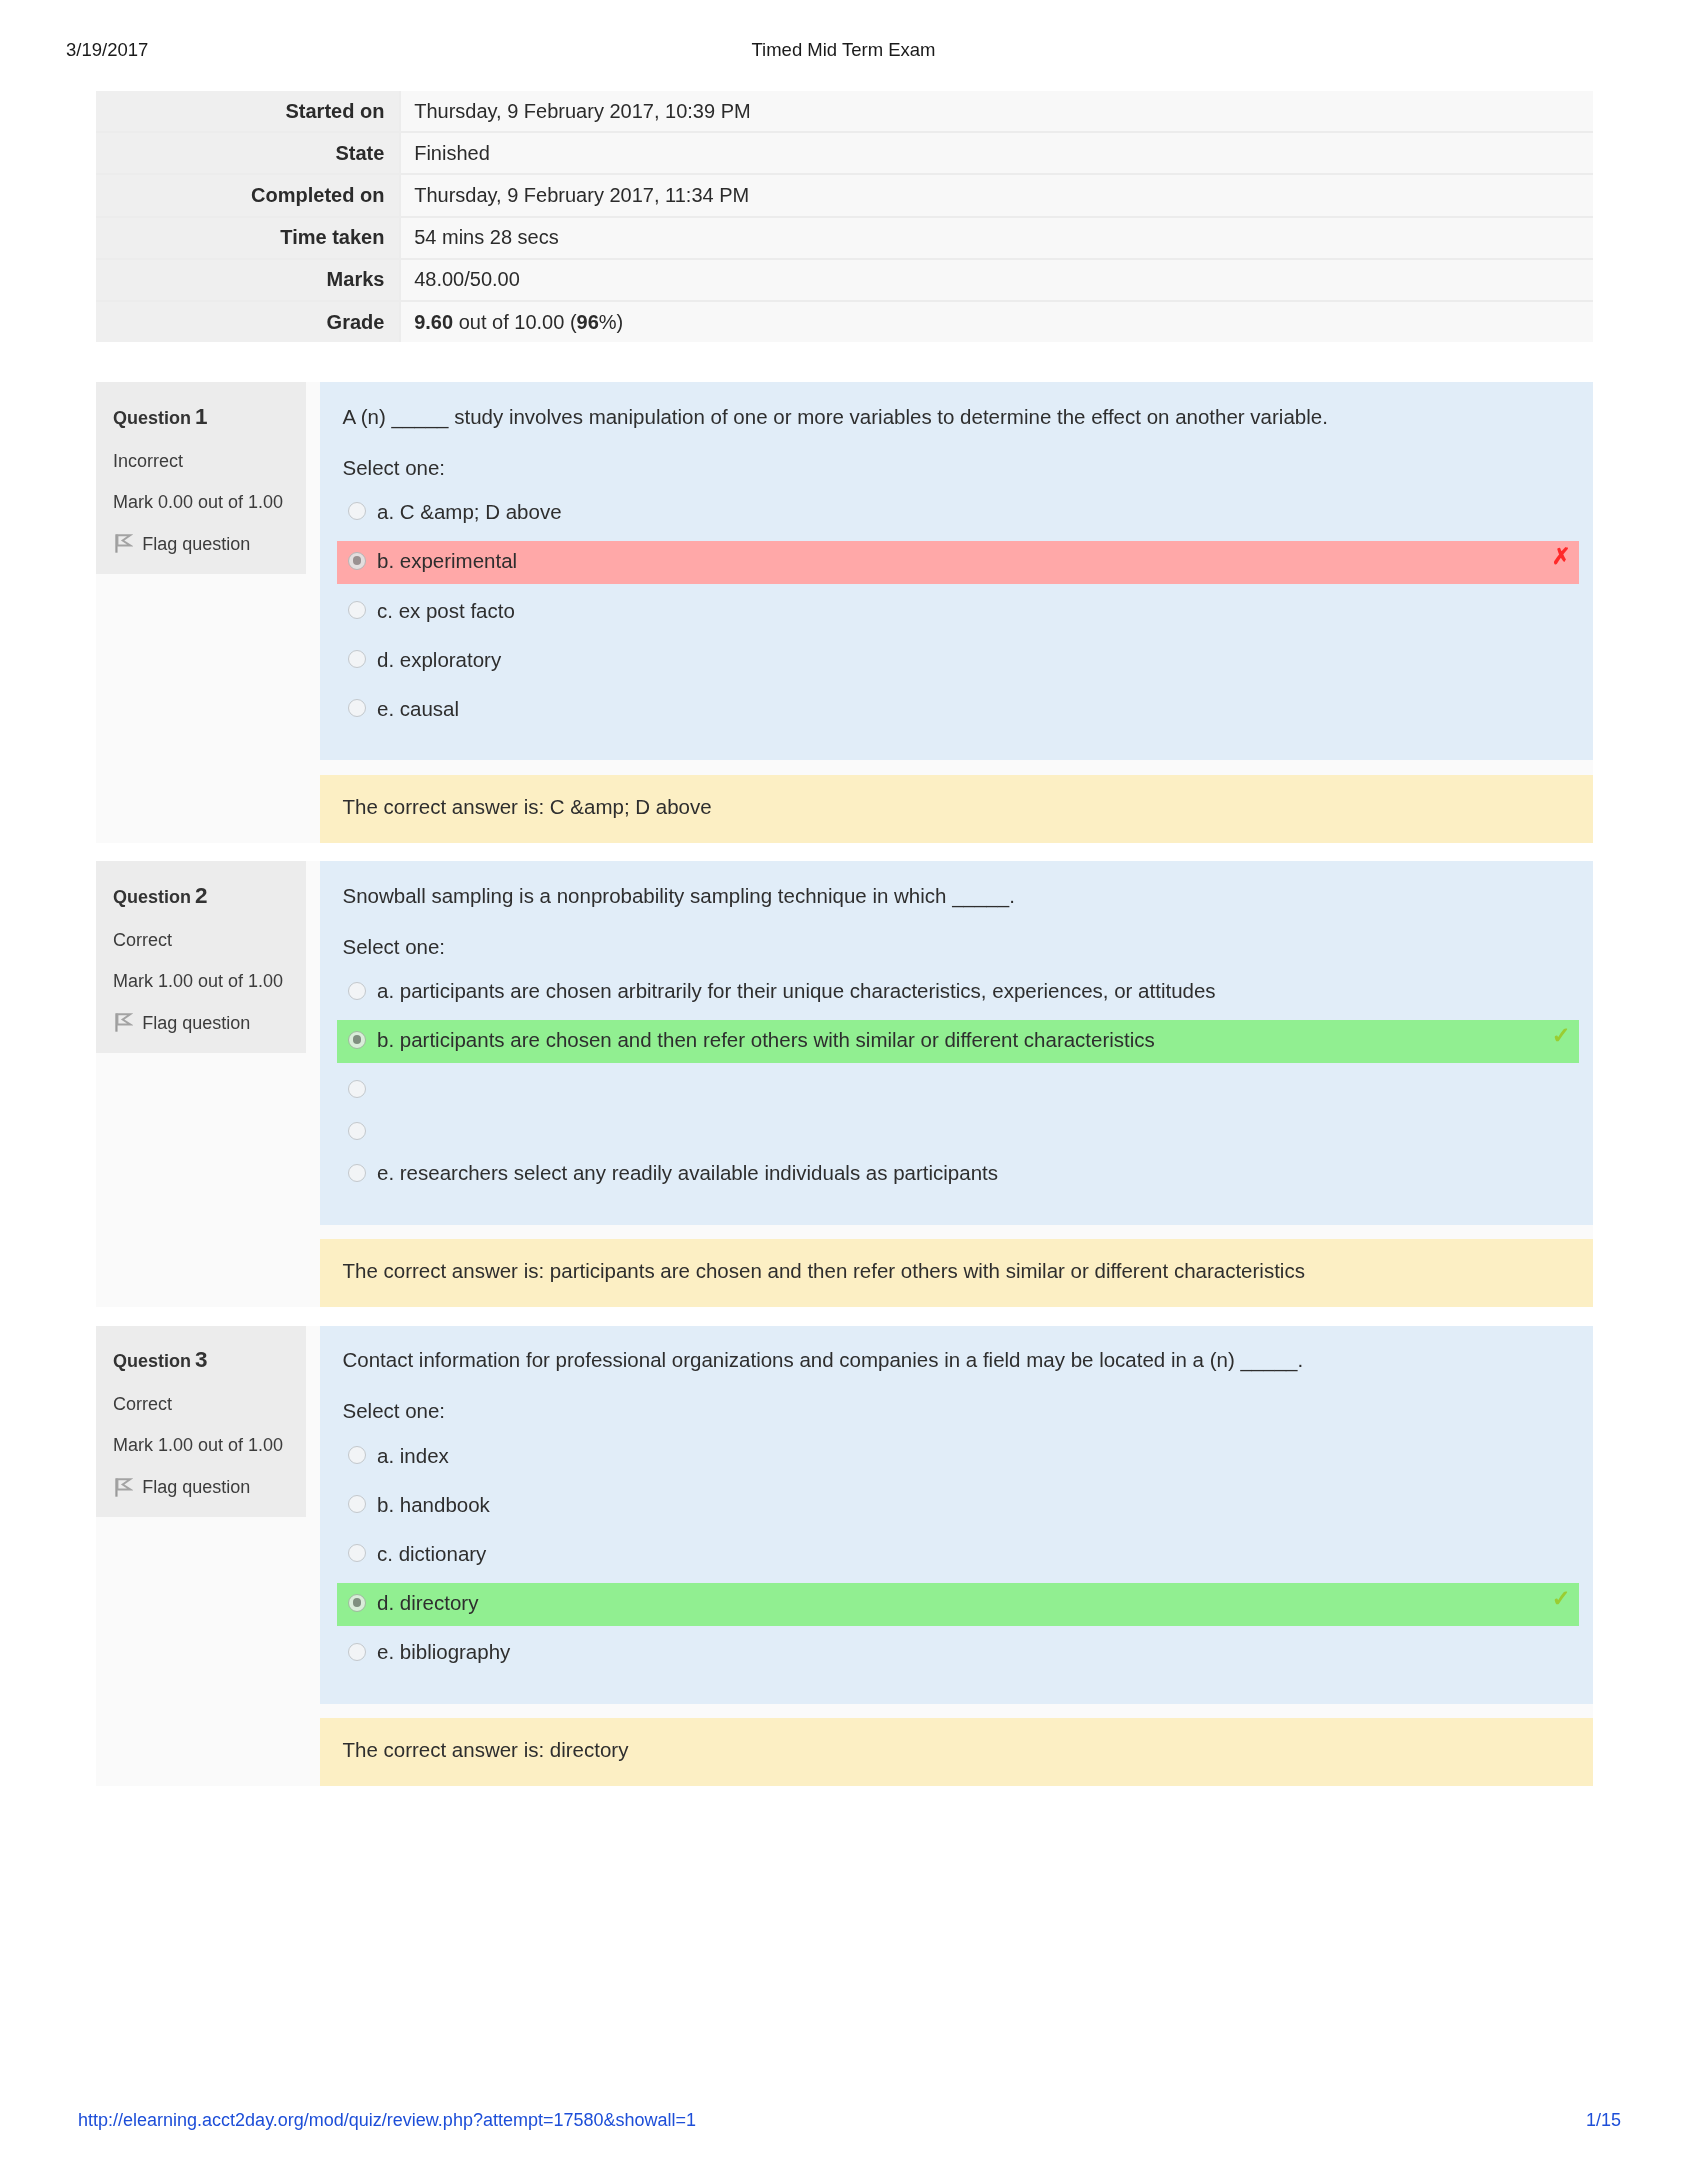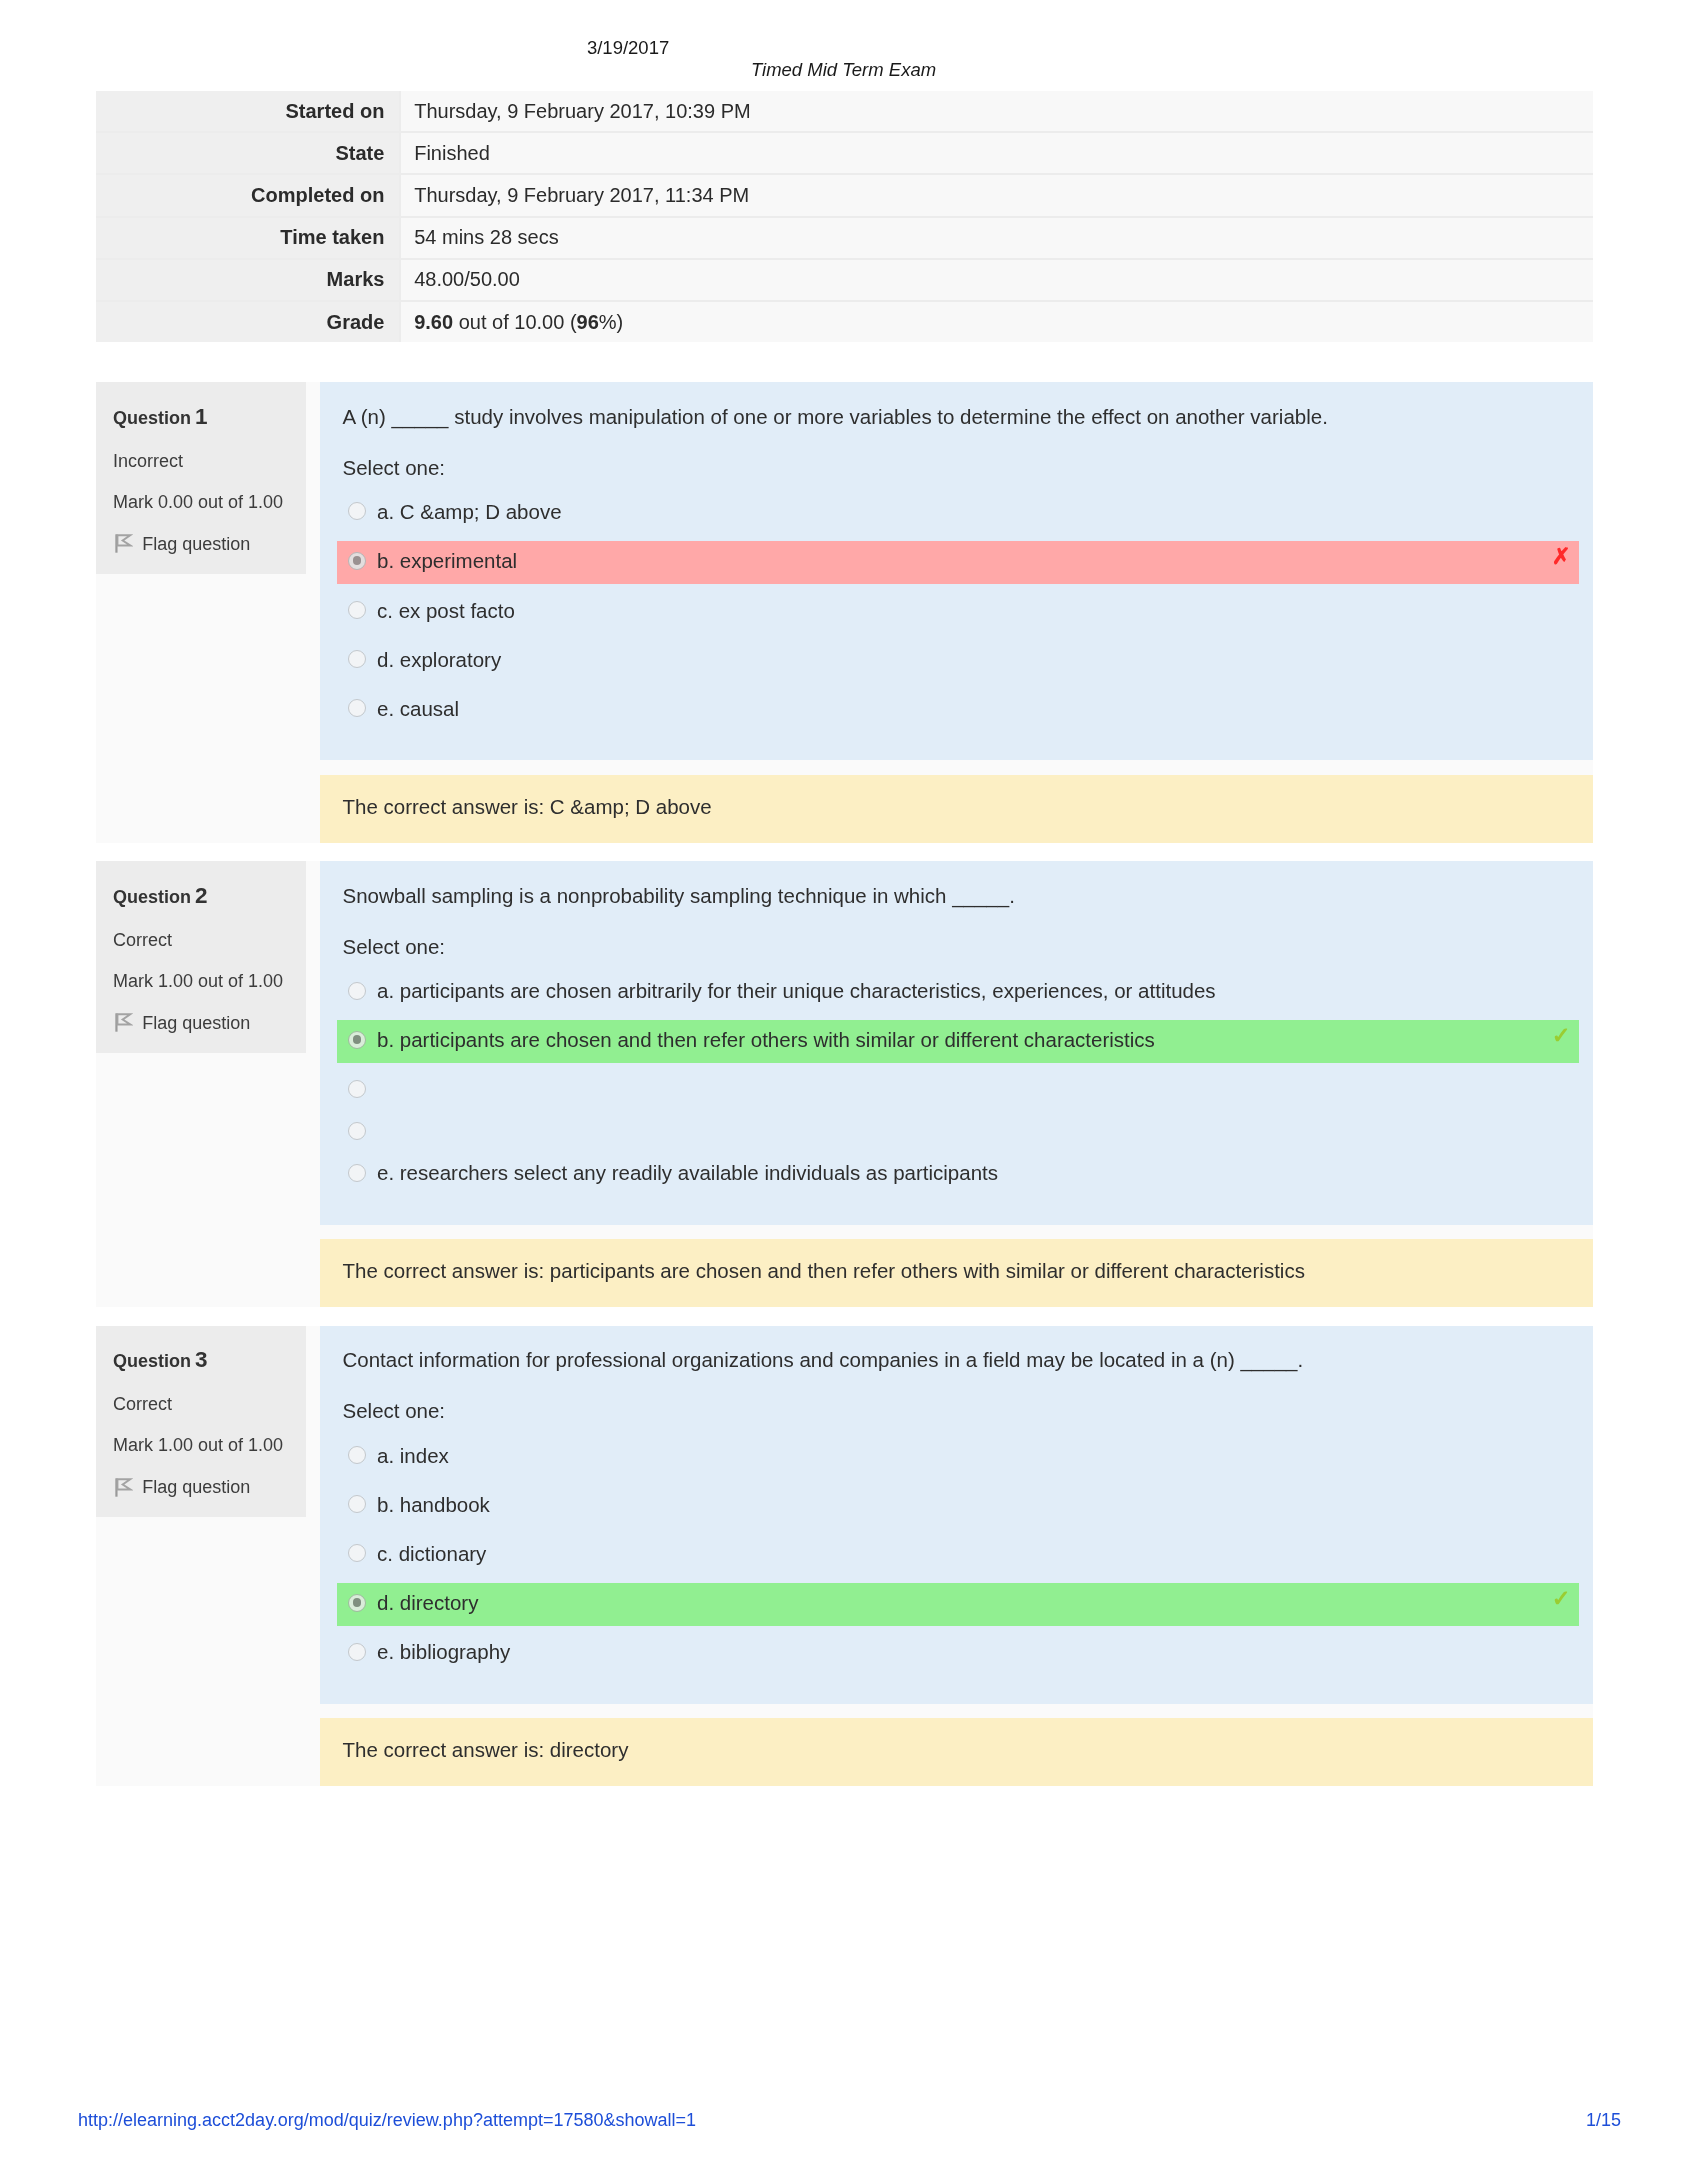--- a/index.html
+++ b/index.html
@@ -24,24 +24,23 @@
   .page-header {
     position: absolute;
     top: 37px;
     left: 66px;
     right: 66px;
     height: 26.5px;
     display: flex;
     align-items: center;
     font-size: 18.5px;
     color: #1a1a1a;
-    flex-direction: column;
   }
   .page-header .hdr-date { width: 33%; text-align: left; }
-  .page-header .hdr-title { width: 34%; text-align: center; font-style: italic; }
+  .page-header .hdr-title { width: 34%; text-align: center; }
   .page-header .hdr-right { width: 33%; text-align: right; }
 
   
   .content {
     position: absolute;
     top: 91px;
     left: 96px;
     width: 1497px;
   }
 

